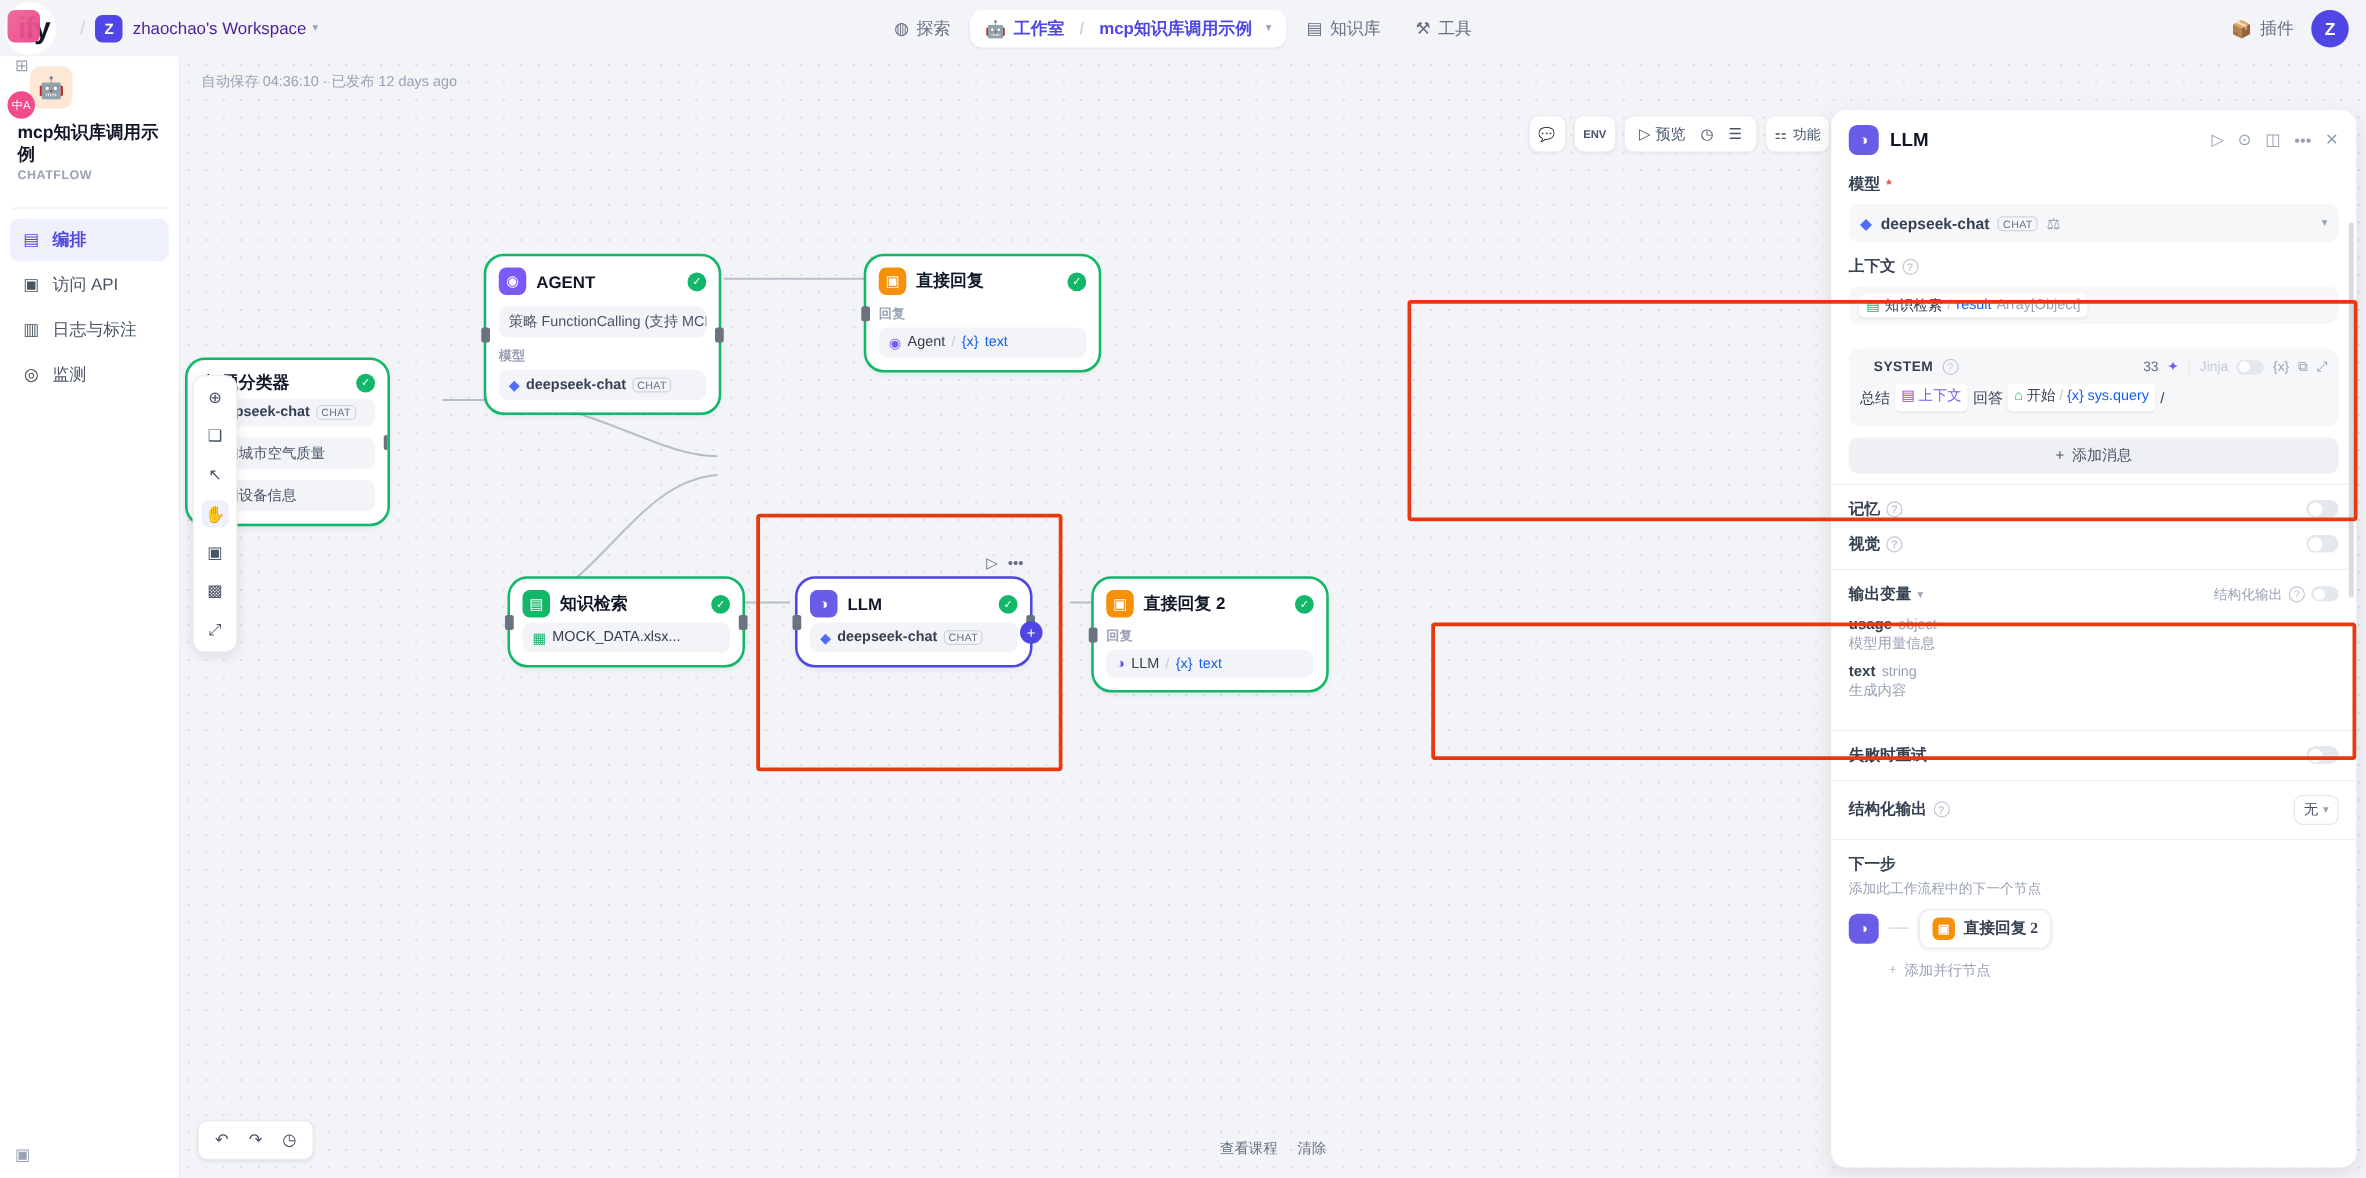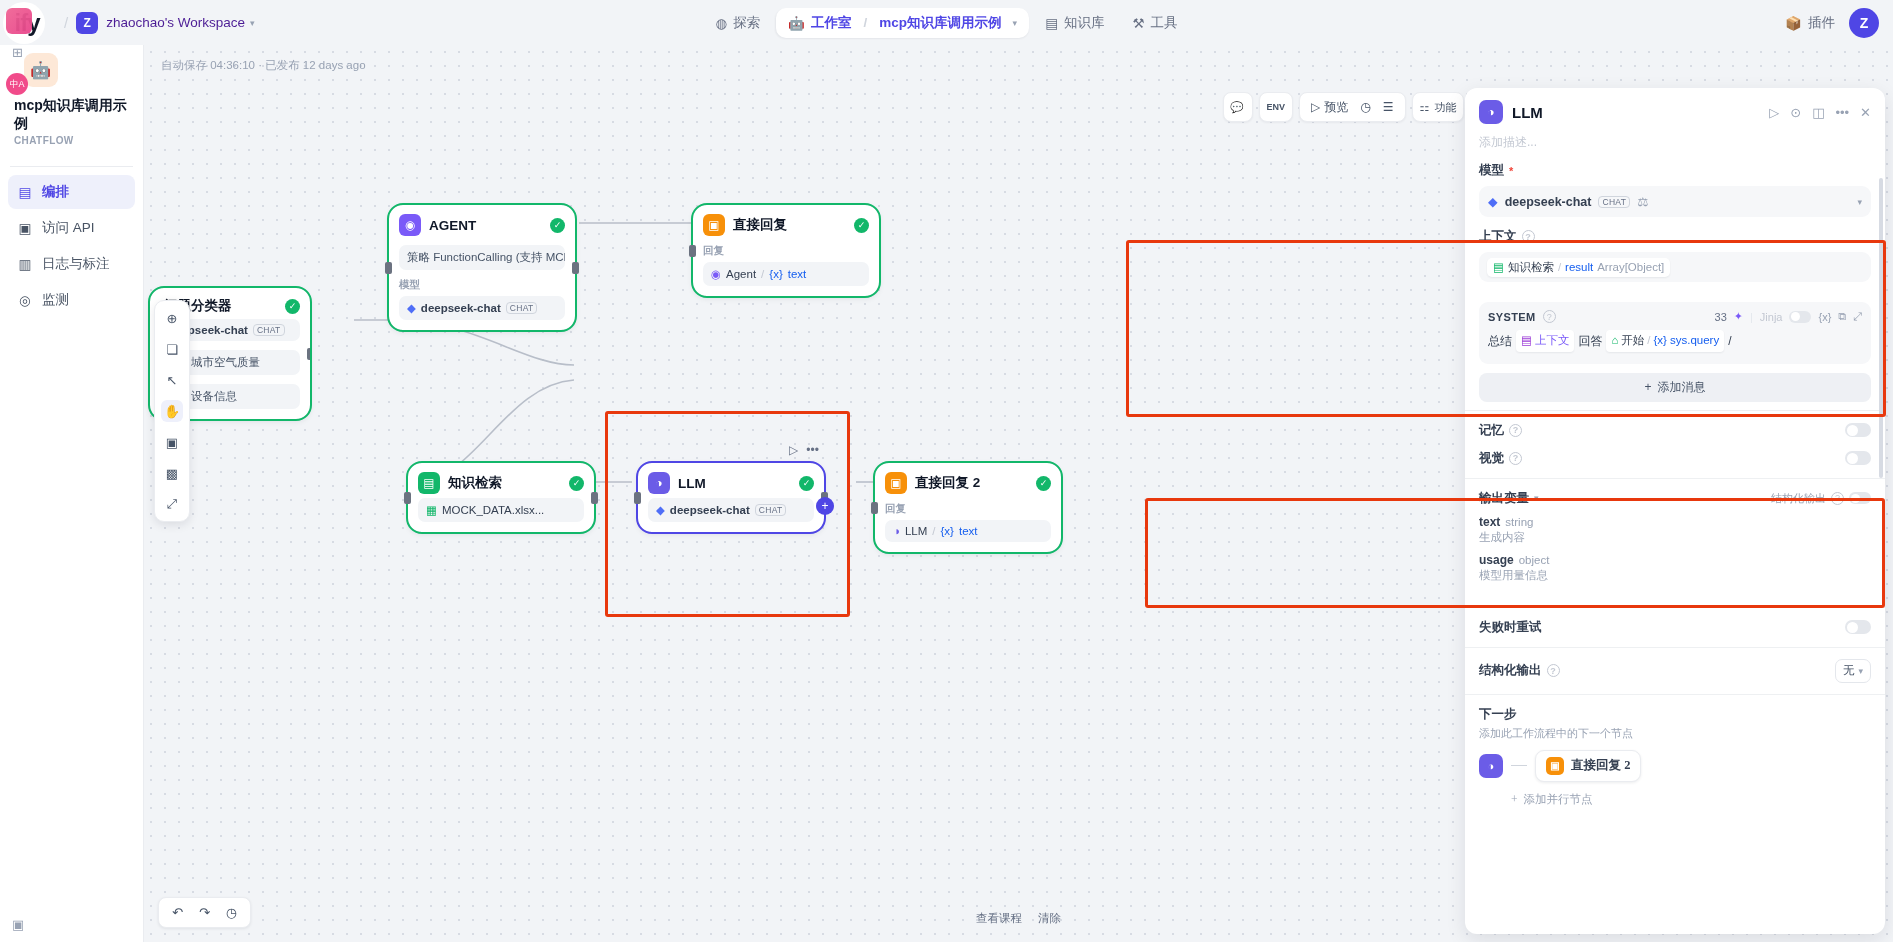--- a/index.html
+++ b/index.html
@@ -187,21 +187,21 @@
   .qm { width:13px;height:13px;border-radius:50%;border:1px solid #c3c8d2;color:#c3c8d2;
         font-size:9px;display:inline-flex;align-items:center;justify-content:center;}
   .model-row { margin-top:7px; background:#f6f7f9; border-radius:9px; height:31px;
                display:flex; align-items:center; padding:0 9px; gap:7px; font-size:12.5px;}
   .ctx-row { margin-top:7px; background:#f6f7f9; border-radius:9px; height:30px;
              display:flex; align-items:center; padding:0 8px; gap:5px; font-size:12px;}
   .ctx-pill { background:#fff; border-radius:5px; padding:2px 6px; display:flex;align-items:center;gap:4px;
               font-size:11.5px; color:#354052; box-shadow:0 1px 2px rgba(16,24,40,.07);}
   .sysbox { margin-top:9px; background:#f6f7f9; border-radius:9px; padding:8px 9px 12px 9px;}
   .sysbar { display:flex; align-items:center; gap:7px; font-size:11px; color:#667085;}
-  .sysbar .lbl { font-weight:700; color:#354052; letter-spacing:.4px; font-size:11px;}
+  .sysbar .lbl { font-weight:700; color:#354052; letter-spacing:.4px; font-size:11px;margin-left:11px;}
   .sysbar .sp { flex:1; }
   .toggle { width:22px;height:12px;border-radius:7px;background:#e4e7ec; position:relative;}
   .toggle:after{content:'';position:absolute;width:9px;height:9px;border-radius:50%;background:#fff;
                 left:2px;top:1.5px;}
   .systext { margin-top:7px; font-size:12px; color:#354052; display:flex;align-items:center;gap:4px;
              flex-wrap:wrap; line-height:1.7;}
   .v-pill { background:#fff; border-radius:4px; padding:1px 5px; display:inline-flex;align-items:center;gap:3px;
             box-shadow:0 1px 2px rgba(16,24,40,.07); font-size:11.5px;}
   .v-purple{color:#7a5af8;} .v-blue{color:#155eef;}
   .addmsg { margin-top:9px; background:#eef0f4; border-radius:8px; height:29px;
@@ -505,21 +505,20 @@
       <div class="p-ic">◑</div>
       <div class="p-title">LLM</div>
       <div class="p-acts">
         <span>▷</span>
         <span>⊙</span>
         <span>◫</span>
         <span>•••</span>
         <span>✕</span>
       </div>
     </div>
-    <div class="p-desc">添加描述...</div>
 
 
     <div class="sec">
       <div class="sec-title">
         <span>模型</span>
         <span class="req">*</span>
       </div>
       <div class="model-row">
         <span style="color:#4f6ef7;">◆</span>
         <span style="font-weight:600;">deepseek-chat</span>
@@ -611,26 +610,26 @@
           <span>输出变量</span>
           <span style="color:#98a2b3;font-size:9px;">▾</span>
         </div>
         <div class="structured">
           <span>结构化输出</span>
           <span class="qm">?</span>
           <span class="toggle"></span>
         </div>
       </div>
       <div class="out-item">
+        <div><span class="out-name">usage</span><span class="out-type">object</span></div>
+        <div class="out-desc">模型用量信息</div>
+      </div>
+      <div class="out-item">
         <div><span class="out-name">text</span><span class="out-type">string</span></div>
         <div class="out-desc">生成内容</div>
-      </div>
-      <div class="out-item">
-        <div><span class="out-name">usage</span><span class="out-type">object</span></div>
-        <div class="out-desc">模型用量信息</div>
       </div>
     </div>
 
     <div class="hr"></div>
 
     <div class="row-tog">
       <div class="t">
         <span>失败时重试</span>
       </div>
       <div class="bigtoggle"></div>

